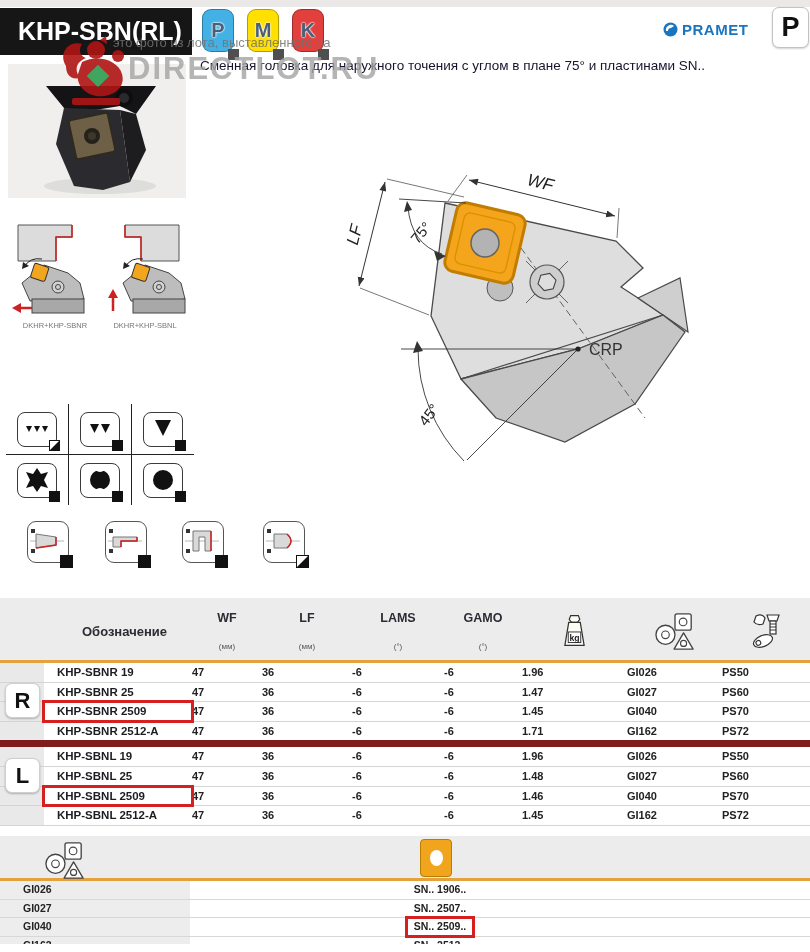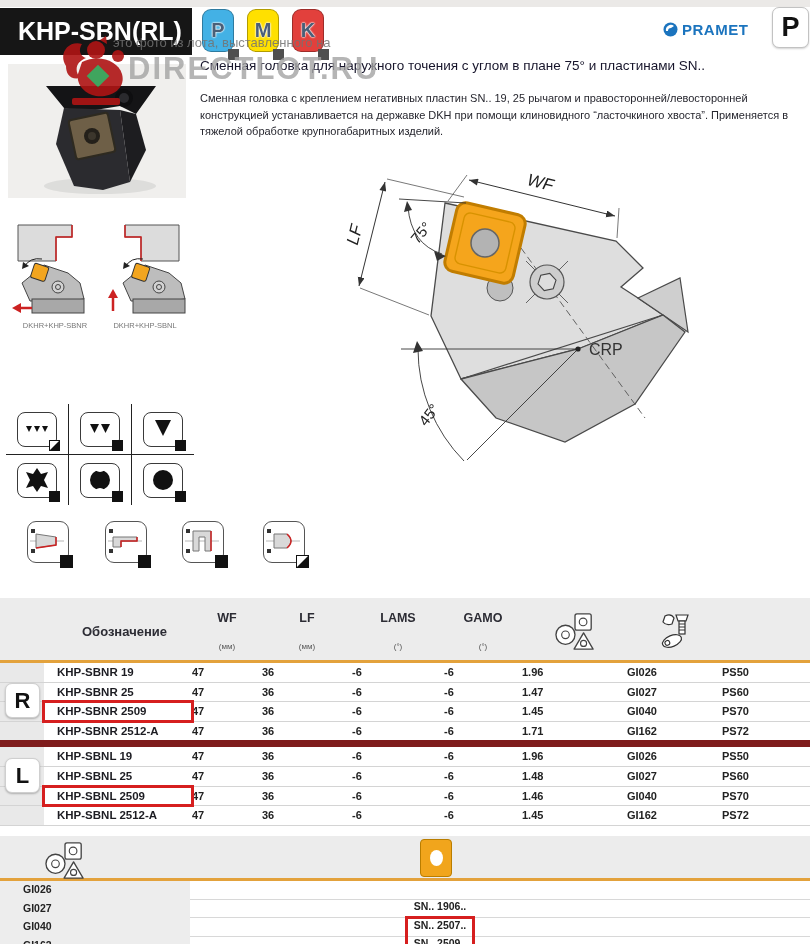--- a/index.html
+++ b/index.html
@@ -82,21 +82,21 @@
   .grp-r{top:20px;} .grp-l{top:95px;}
 
   
   .bt{position:absolute;left:0;top:836px;width:810px;}
   .bt-head{height:42px;background:#ececec;position:relative;}
   .bt-accent{height:3px;background:#E3A23C;}
   .btcols{display:grid;grid-template-columns:190px 500px 120px;}
   .bt-row{height:17.6px;line-height:17.6px;border-bottom:1px solid #d8d8d8;}
   .bt-row .g{background:#ededed;padding-left:23px;font-weight:bold;font-size:10.5px;color:#222;}
   .bt-row .v{text-align:center;font-weight:bold;font-size:10.5px;color:#222;}
-  .bt-row .v span{display:inline-block;padding:17px 7px;}
+  .bt-row .v span{display:inline-block;padding:0 7px;}
   .ins{position:absolute;left:420px;top:3px;width:30px;height:36px;background:#F1A51C;border:1px solid #b97d00;
        border-radius:4px;display:flex;align-items:center;justify-content:center;}
   .ins .hole{width:13px;height:16px;background:#fff;border-radius:50%;}
   .bt-shapes{position:absolute;left:42px;top:4px;}
 </style>
 </head>
 <body>
 
 <div class="page">
   <div class="topstrip"></div>
@@ -149,21 +149,20 @@
       <rect x="64" y="52" width="40" height="40" rx="3" fill="#6e5f47" stroke="#2e2a20" stroke-width="2"></rect>
     </g>
     <circle cx="84" cy="72" r="8" fill="#24201a"></circle>
     <circle cx="84" cy="72" r="4" fill="#3c362c"></circle>
     <circle cx="116" cy="34" r="9" fill="#0e0e10"></circle>
     <circle cx="116" cy="34" r="5" fill="#2a2a2e"></circle>
   </svg>
 
   <div class="desc">
     <div class="desc-title">Сменная головка для наружного точения с углом в плане 75° и пластинами SN..</div>
-    <div class="desc-body">Сменная головка с креплением негативных пластин SN.. 19, 25 рычагом и правосторонней/левосторонней конструкцией устанавливается на державке DKH при помощи клиновидного “ласточкиного хвоста”. Применяется в тяжелой обработке крупногабаритных изделий.</div>
   </div>
 
   <svg class="holders" width="180" height="98" viewBox="0 0 180 98">
     <g>
       <polygon points="8,4 62,4 62,16 46,16 46,40 8,40" fill="#dcdcdc" stroke="#555" stroke-width="1"></polygon>
       <polyline points="62,4 62,16 46,16 46,40" fill="none" stroke="#cc2222" stroke-width="1.5"></polyline>
       <polygon points="12,62 34,44 58,52 70,62 74,78 58,80 20,80" fill="#bdbdbd" stroke="#444"></polygon>
       <rect x="22" y="78" width="52" height="14" fill="#a8a8a8" stroke="#444"></rect>
       <g transform="rotate(18 30 52)">
           <rect x="22" y="44" width="15" height="15" rx="2" fill="#F2A51F" stroke="#333"></rect>
@@ -361,20 +360,28 @@
       </div>
       <div class="h">
         <span class="lab">LAMS</span>
         <span class="unit">(°)</span>
       </div>
       <div class="h">
         <span class="lab">GAMO</span>
         <span class="unit">(°)</span>
       </div>
       <div class="h h-icon">
+        <svg width="25" height="34" viewBox="0 0 26 34">
+          <path d="M9,1 h8 l1.5,4 -2.5,3 h-6 l-2.5,-3 z" fill="#fdfdf4" stroke="#333" stroke-width="1.2"></path>
+          <path d="M7,8 h12 l4,24 h-20 z" fill="#fdfdf4" stroke="#333" stroke-width="1.3"></path>
+          <rect x="6.5" y="18" width="13" height="11" fill="#fff" stroke="#333" stroke-width="1"></rect>
+          <text x="13" y="27" font-size="9" font-weight="bold" fill="#222" text-anchor="middle">kg</text>
+        </svg>
+      </div>
+      <div class="h h-icon">
         <svg width="46" height="40" viewBox="0 0 48 42">
           <circle cx="14" cy="25" r="10" fill="#fff" stroke="#444" stroke-width="1.4"></circle>
             <circle cx="14" cy="25" r="4" fill="none" stroke="#444" stroke-width="1.2"></circle>
           <rect x="24" y="3" width="17" height="17" rx="2" fill="#fff" stroke="#444" stroke-width="1.4"></rect>
             <circle cx="32.5" cy="11.5" r="4" fill="none" stroke="#444" stroke-width="1.2"></circle>
           <polygon points="33,23 43,40 23,40" fill="#fff" stroke="#444" stroke-width="1.4" stroke-linejoin="round"></polygon>
             <circle cx="33" cy="34" r="3.2" fill="none" stroke="#444" stroke-width="1.2"></circle>
         </svg>
       </div>
       <div class="h h-icon">

